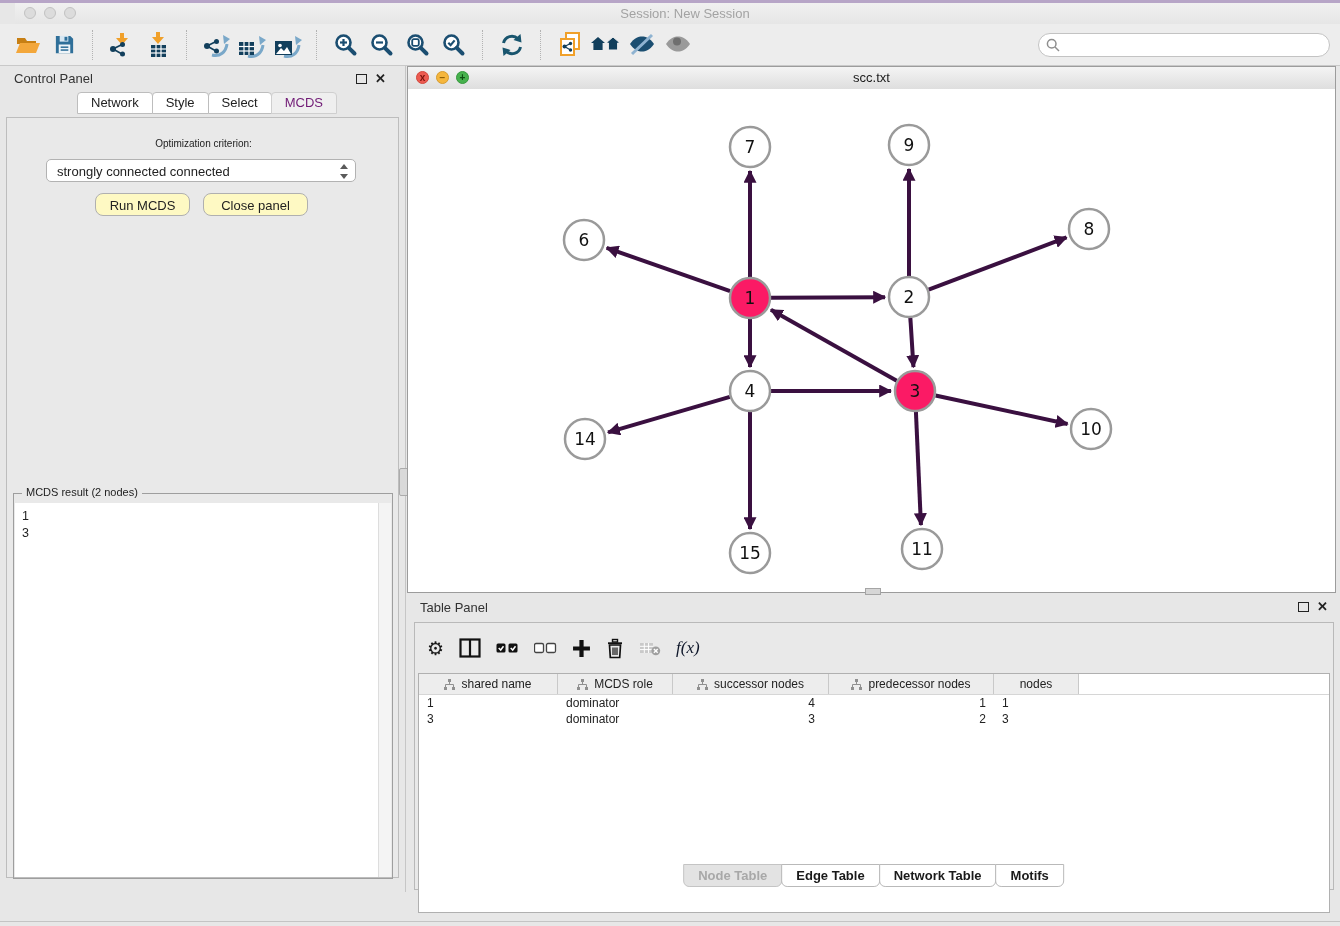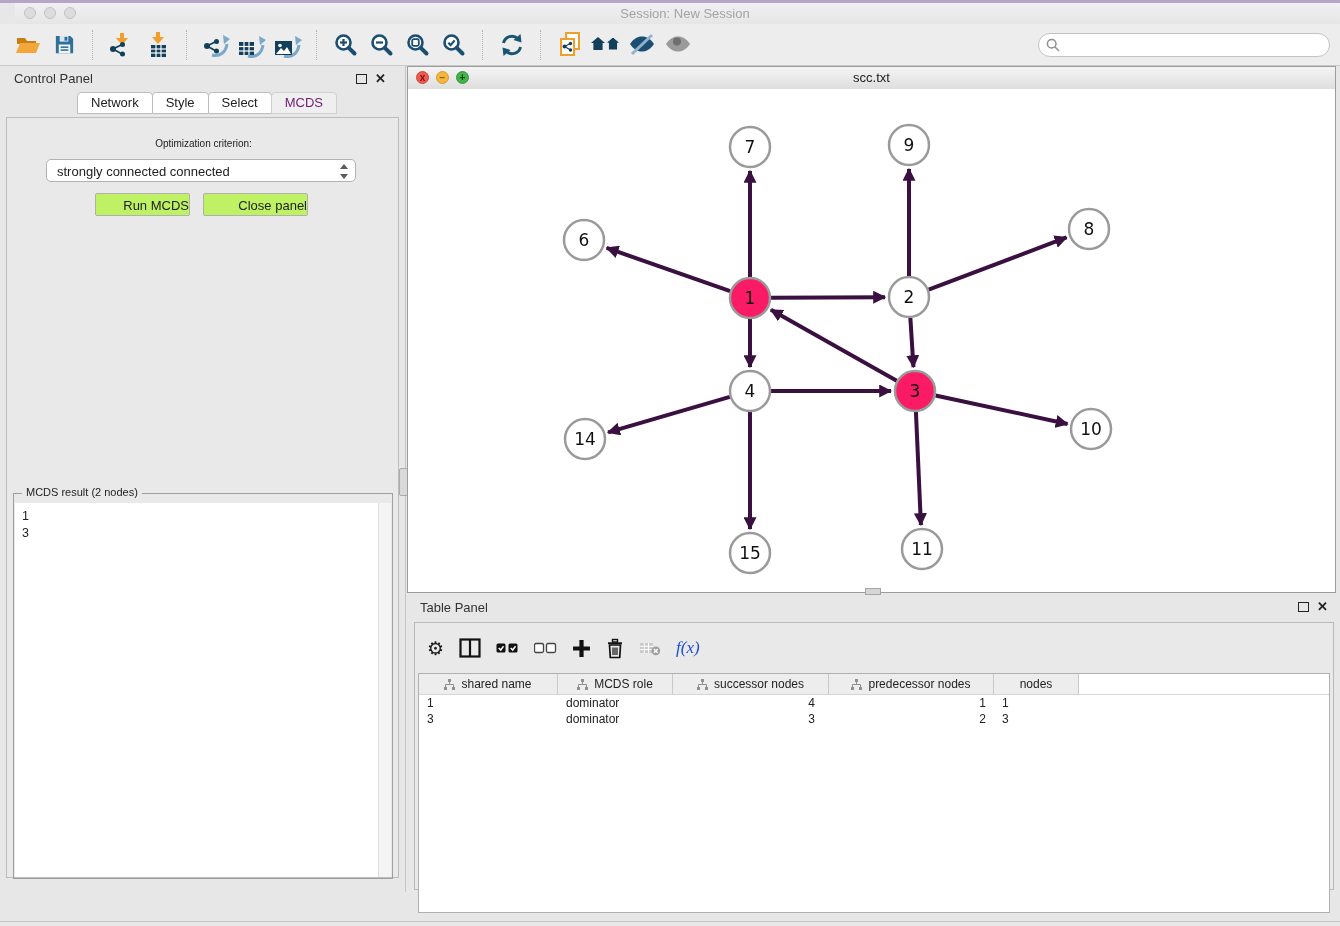--- a/index.html
+++ b/index.html
@@ -31,22 +31,22 @@
   #cp-tabs{position:absolute;left:78px;top:92px;display:flex}
   .cp-tab{height:20px;line-height:20px;padding:0 13px;background:#fff;border:1px solid #bdbdbd;margin-left:-1px;
           font-size:13px;border-radius:4px 4px 0 0;position:relative}
   .cp-tab.sel{background:#efefef;color:#701a75;border-color:#cfcfcf;z-index:2}
   #cp-box{position:absolute;left:6px;top:117px;width:393px;height:761px;background:#e9e9e9;
           border:1px solid #bdbdbd;box-sizing:border-box}
   #opt-label{position:absolute;left:0;width:393px;top:20px;text-align:center;font-size:10px}
   #opt-select{position:absolute;left:39px;top:41px;width:310px;height:23px;background:#fff;border:1px solid #b2b2b2;
               border-radius:5px;line-height:23px;padding-left:10px;box-sizing:border-box;font-size:13px}
   #opt-select svg{position:absolute;right:6px;top:3px}
-  .btn{position:absolute;top:75px;height:23px;background:#bef264;border:1px solid #b0b0b0;border-radius:2px;
-       text-align:right;line-height:23px;font-size:13px;box-sizing:border-box}
+  .btn{position:absolute;top:75px;height:23px;background:#fef9c3;border:1px solid #b0b0b0;border-radius:8px;
+       text-align:center;line-height:23px;font-size:13px;box-sizing:border-box}
   #run-btn{left:88px;width:95px}
   #closep-btn{left:196px;width:105px}
   #result-box{position:absolute;left:6px;top:375px;width:378px;height:384px;border:1px solid #9e9e9e}
   #result-legend{position:absolute;left:8px;top:-8px;background:#e9e9e9;padding:0 4px;font-size:11px}
   #result-area{position:absolute;left:1px;top:9px;right:13px;bottom:1px;background:#fff;padding:5px 0 0 7px;
                font-size:12.5px;line-height:17px}
   #result-scroll{position:absolute;right:1px;top:9px;width:12px;bottom:1px;background:#f4f4f4;border-left:1px solid #ddd}
   #splitter-grip{position:absolute;left:399px;top:468px;width:8px;height:26px;background:#d9d9d9;
                  border:1px solid #ababab;border-radius:2px}
   #v-divider{position:absolute;left:405px;top:66px;width:1px;height:826px;background:#c6c6c6}
@@ -62,21 +62,21 @@
   #net-canvas{position:absolute;left:0;top:22px;right:0;bottom:0;background:#fff}
   #net-grip{position:absolute;left:50%;bottom:-3px;width:14px;height:5px;background:#d6d6d6;border:1px solid #a5a5a5;margin-left:-7px}
 
   
   #tp-title{position:absolute;left:420px;top:600px;font-size:13px;color:#333}
   #tp-box{position:absolute;left:414px;top:622px;width:920px;height:268px;background:#e9e9e9;
           border:1px solid #b9b9b9;box-sizing:border-box}
   #tp-toolbar{position:absolute;left:12px;top:6px;height:38px;display:flex;align-items:center;gap:15px}
   .tp-ico{display:flex;align-items:center;justify-content:center}
   #gear-glyph{font-size:19px;line-height:19px;color:#1a1a1a}
-  #fx-glyph{font-family:"Liberation Serif",serif;font-style:italic;font-size:17px;color:#1d4ed8}
+  #fx-glyph{font-family:"Liberation Serif",serif;font-style:italic;font-size:17px;color:#0f172a}
   #tp-table{position:absolute;left:3px;top:50px;width:912px;height:240px;background:#fff;border:1px solid #b0b0b0;box-sizing:border-box}
   #tp-header{display:flex;height:20px;border-bottom:1px solid #d6d6d6}
   .th{background:#ededed;border-right:1px solid #c9c9c9;box-sizing:border-box;display:flex;align-items:center;
       justify-content:center;gap:6px;font-size:12px;color:#222}
   .tr{display:flex;height:16px;font-size:12px;align-items:center}
   .td{box-sizing:border-box;padding:0 8px;white-space:nowrap}
   .ta-r{text-align:right}
   #tp-tabs{position:absolute;left:50%;transform:translateX(-50%);top:241px;display:flex}
   .tp-tab{height:21px;line-height:21px;padding:0 14px;background:#fff;border:1px solid #b9b9b9;margin-left:-1px;
           font-size:13px;font-weight:bold;border-radius:0 0 6px 6px;color:#1a1a1a}
@@ -474,20 +474,26 @@
       <span class="td" style="width:85px">1</span>
     </div>
     <div class="tr">
       <span class="td" style="width:139px">3</span>
       <span class="td" style="width:115px">dominator</span>
       <span class="td ta-r" style="width:156px;padding-right:14px">3</span>
       <span class="td ta-r" style="width:165px">2</span>
       <span class="td" style="width:85px">3</span>
     </div>
   </div>
+  <div id="tp-tabs">
+    <span class="tp-tab sel">Node Table</span>
+    <span class="tp-tab">Edge Table</span>
+    <span class="tp-tab">Network Table</span>
+    <span class="tp-tab">Motifs</span>
+  </div>
 </div>
 
 <div id="statusbar">
   <span id="task-btn">
     <svg width="17" height="14" viewBox="0 0 17 14">
         <rect x="0" y="0.5" width="3" height="2.6" fill="#222"></rect>
         <rect x="0" y="5.6" width="3" height="2.6" fill="#222"></rect>
         <rect x="0" y="10.7" width="3" height="2.6" fill="#222"></rect>
         <rect x="5" y="0.5" width="12" height="2.6" fill="#222"></rect>
         <rect x="5" y="5.6" width="12" height="2.6" fill="#222"></rect>

